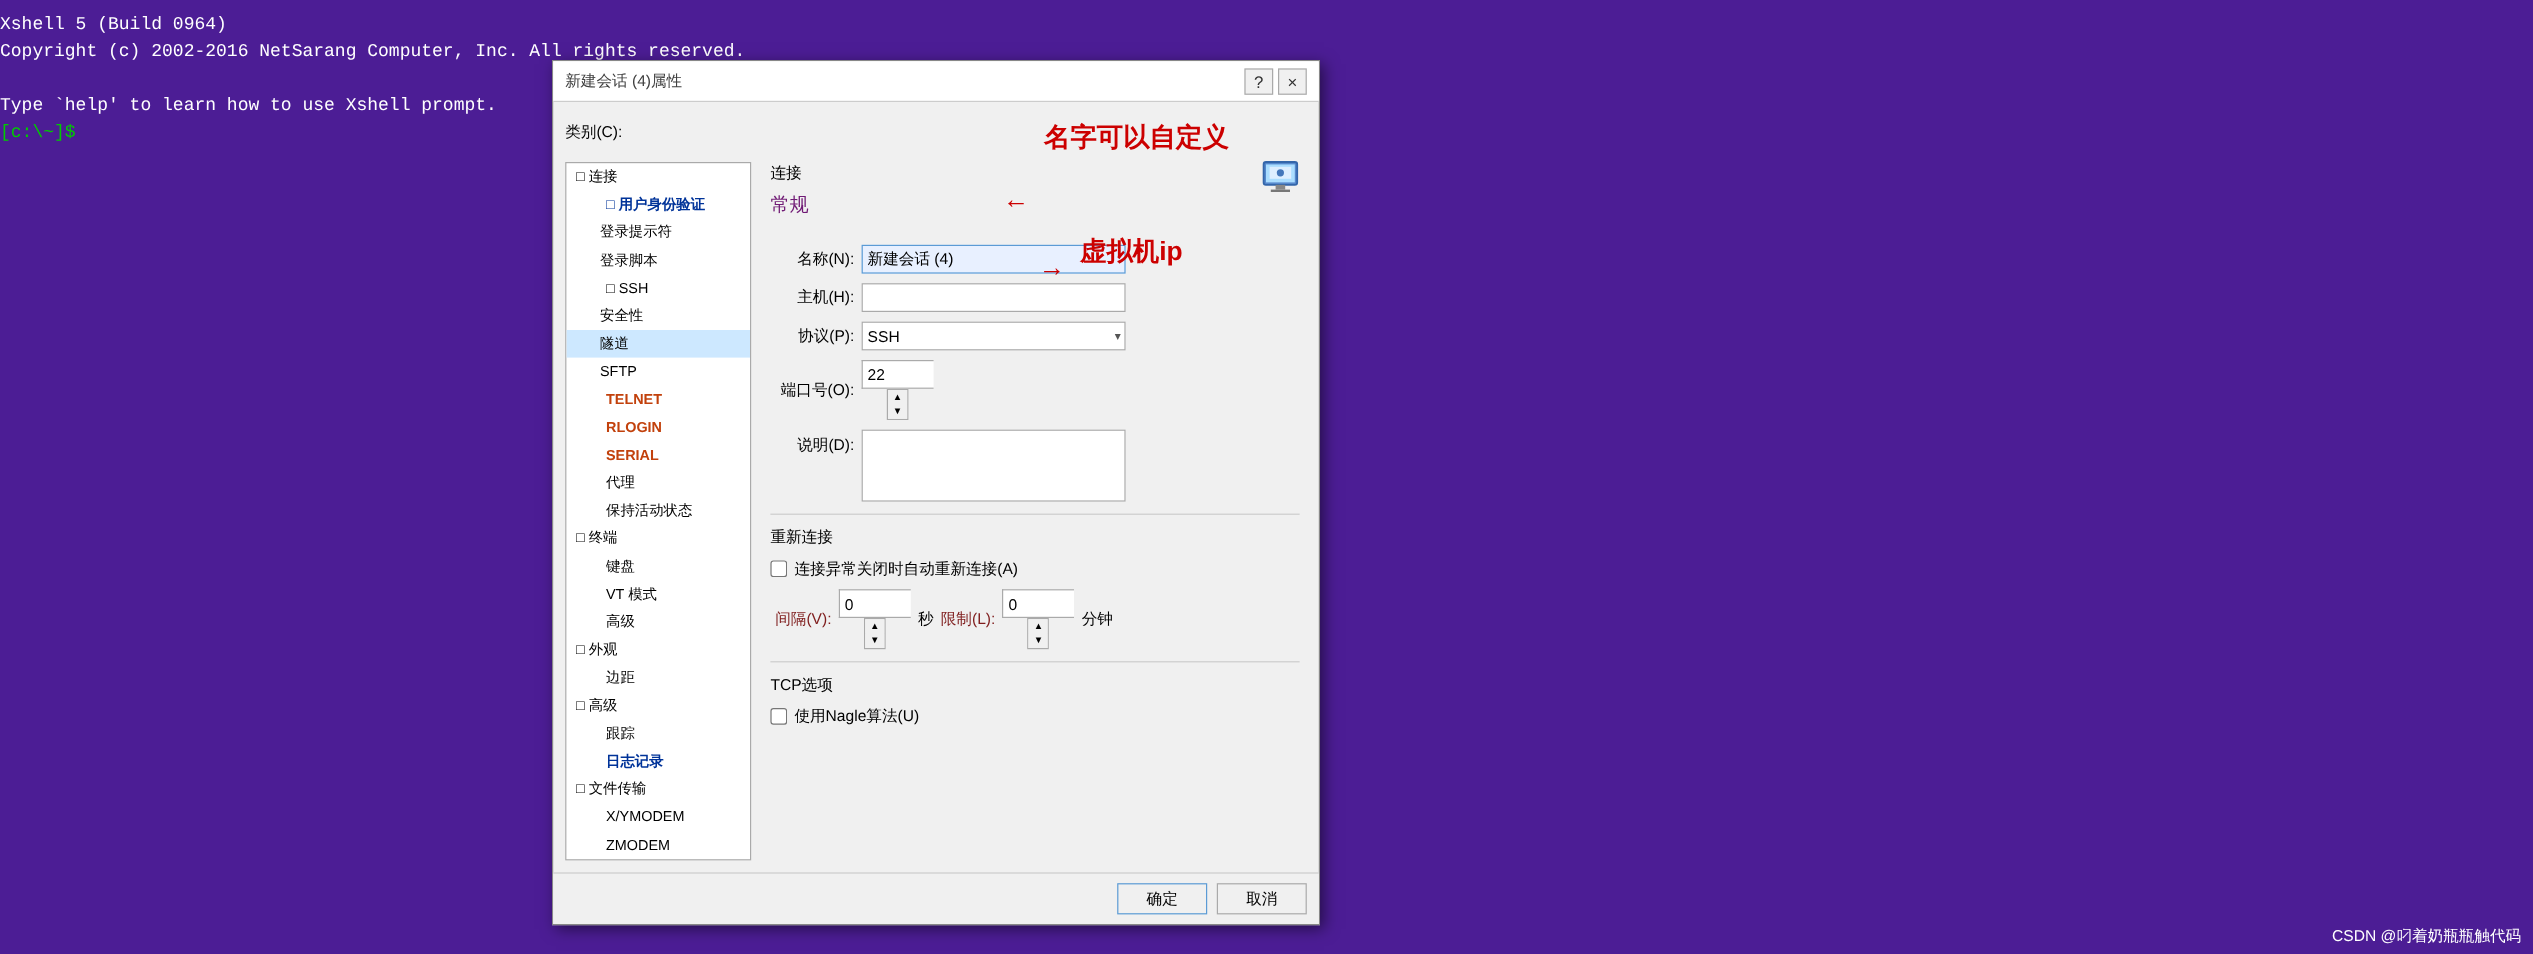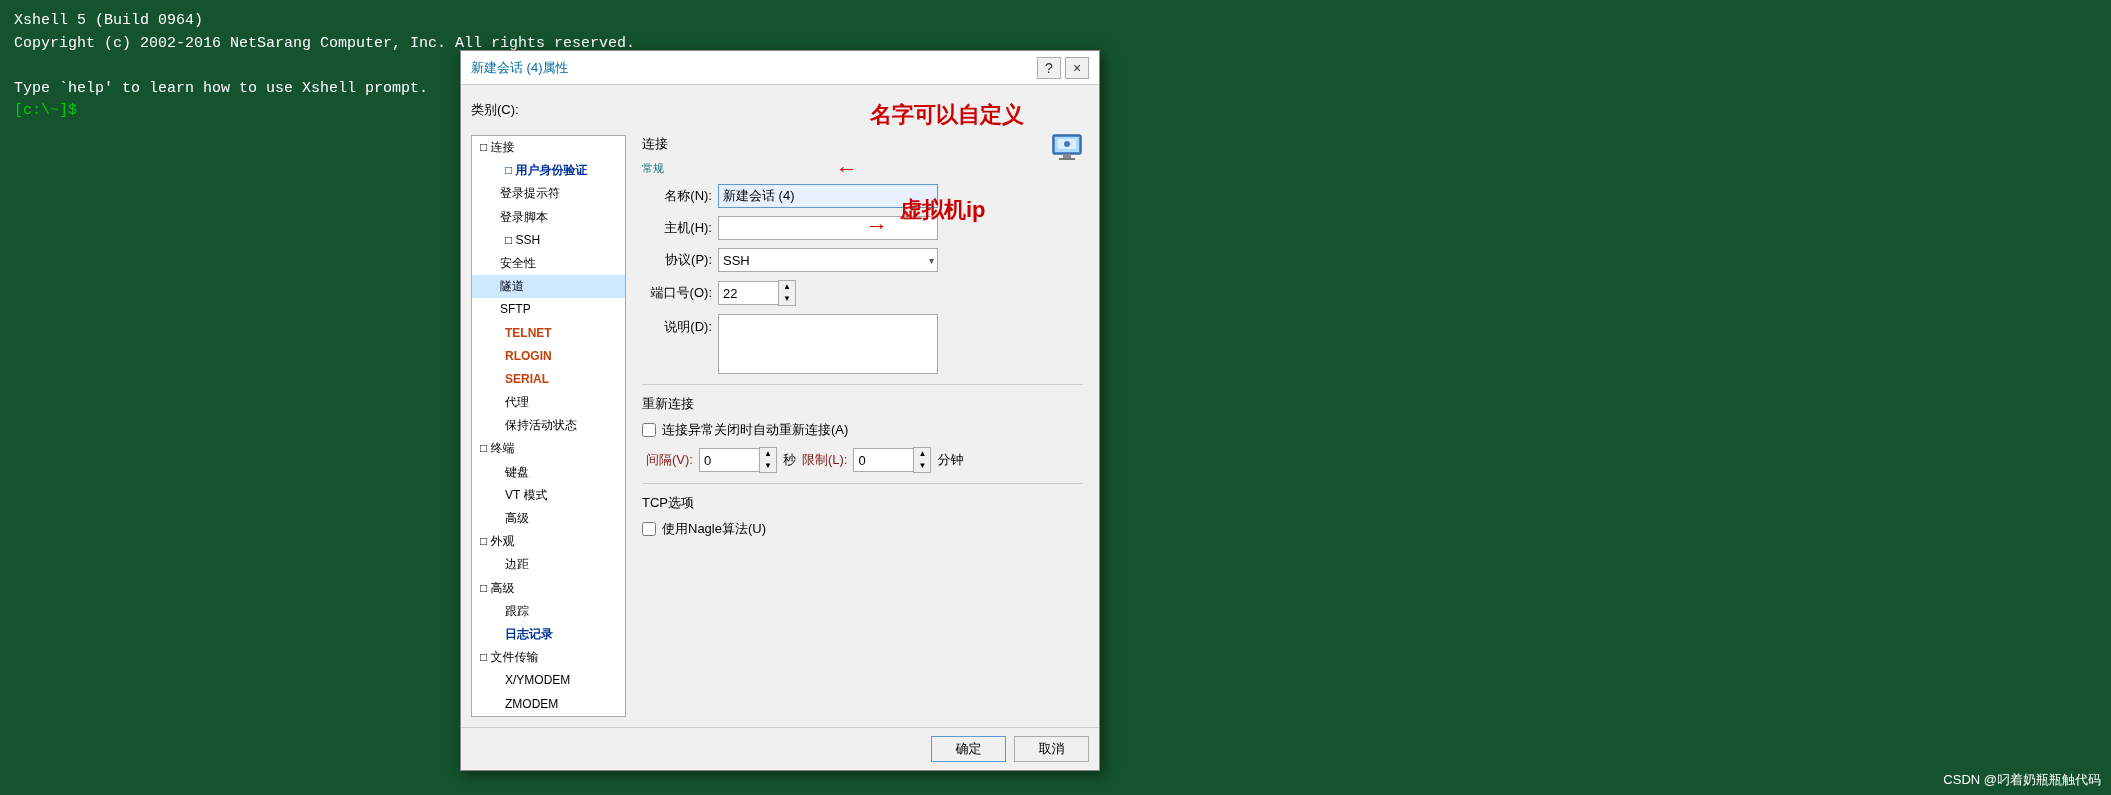--- a/index.html
+++ b/index.html
@@ -11,22 +11,22 @@
       height: 795px;
       overflow: hidden;
       position: relative;
     }
 
     
     .terminal-bg {
       position: absolute;
       top: 0; left: 0;
       width: 100%; height: 100%;
-      background: #14532d;
-      padding: 10px 14px;
+      background: #4c1d95;
+      padding: 10px 0;
       font-size: 15px;
       line-height: 1.5;
     }
 
     .terminal-line-green { color: #00cc00; }
     .terminal-line-white { color: #fff; }
 
     
     .csdn-watermark {
       position: absolute;
@@ -57,21 +57,21 @@
       border-bottom: 1px solid #ccc;
       padding: 6px 10px;
       display: flex;
       align-items: center;
       justify-content: space-between;
       height: 34px;
     }
     .dialog-title {
       font-size: 13px;
       font-weight: normal;
-      color: #0369a1;
+      color: #404040;
     }
     .dialog-titlebar-buttons {
       display: flex;
       gap: 4px;
       align-items: center;
     }
     .titlebar-btn {
       width: 24px;
       height: 22px;
       border: 1px solid #aaa;
@@ -130,23 +130,23 @@
     }
 
     .settings-section-title {
       font-size: 13px;
       color: #000;
       margin-bottom: 8px;
       font-weight: normal;
     }
 
     .settings-group-title {
-      font-size: 11px;
-      color: #0f766e;
-      margin-bottom: 8px;
+      font-size: 16px;
+      color: #701a75;
+      margin-bottom: 22px;
     }
 
     .form-row {
       display: flex;
       align-items: center;
       margin-bottom: 8px;
       gap: 6px;
     }
 
     .form-label {
@@ -184,20 +184,21 @@
     .form-input.desc-textarea {
       width: 220px;
       height: 60px;
       resize: none;
     }
 
     .spinner-wrapper {
       display: flex;
       align-items: center;
       gap: 0;
+      flex-direction: column;
     }
 
     .spinner-input {
       width: 60px;
       height: 24px;
       border: 1px solid #aaa;
       border-right: none;
       padding: 0 4px;
       font-size: 13px;
       font-family: inherit;

